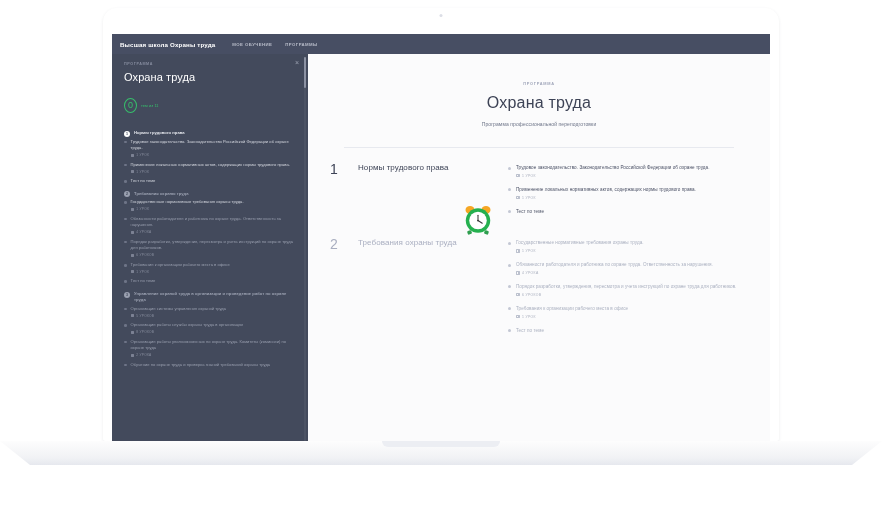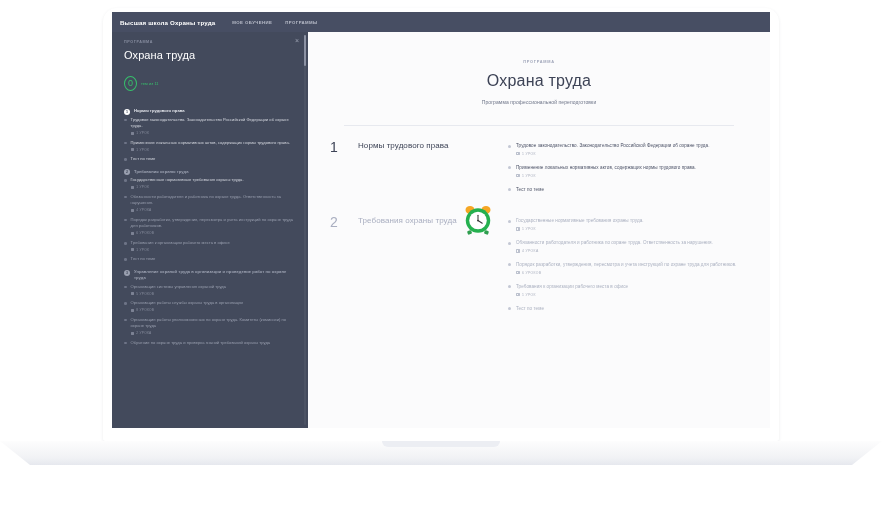--- a/index.html
+++ b/index.html
@@ -20,21 +20,21 @@
     border-radius: 14px 14px 2px 2px;
     box-shadow: 0 1px 3px rgba(60,64,80,.10);
   }
   #laptop-camera {
     position: absolute; left: 50%; top: 6px;
     transform: translateX(-50%);
     width: 3px; height: 3px; border-radius: 50%;
     background: #dcdee6;
   }
   #laptop-screen {
-    position: absolute; left: 9px; top: 4px;
+    position: absolute; left: 9px; top: 26px;
     width: 658px; height: 416px;
     background: #fbfbfc;
     overflow: hidden;
   }
   #laptop-base {
     position: absolute; left: 0; top: 441px;
     width: 882px; height: 24px;
     background: linear-gradient(180deg,#fdfdfd 0%, #f1f2f5 70%, #e6e8ee 100%);
     border-radius: 0 0 9px 9px;
     clip-path: polygon(0 0, 882px 0, 852px 100%, 30px 100%);

